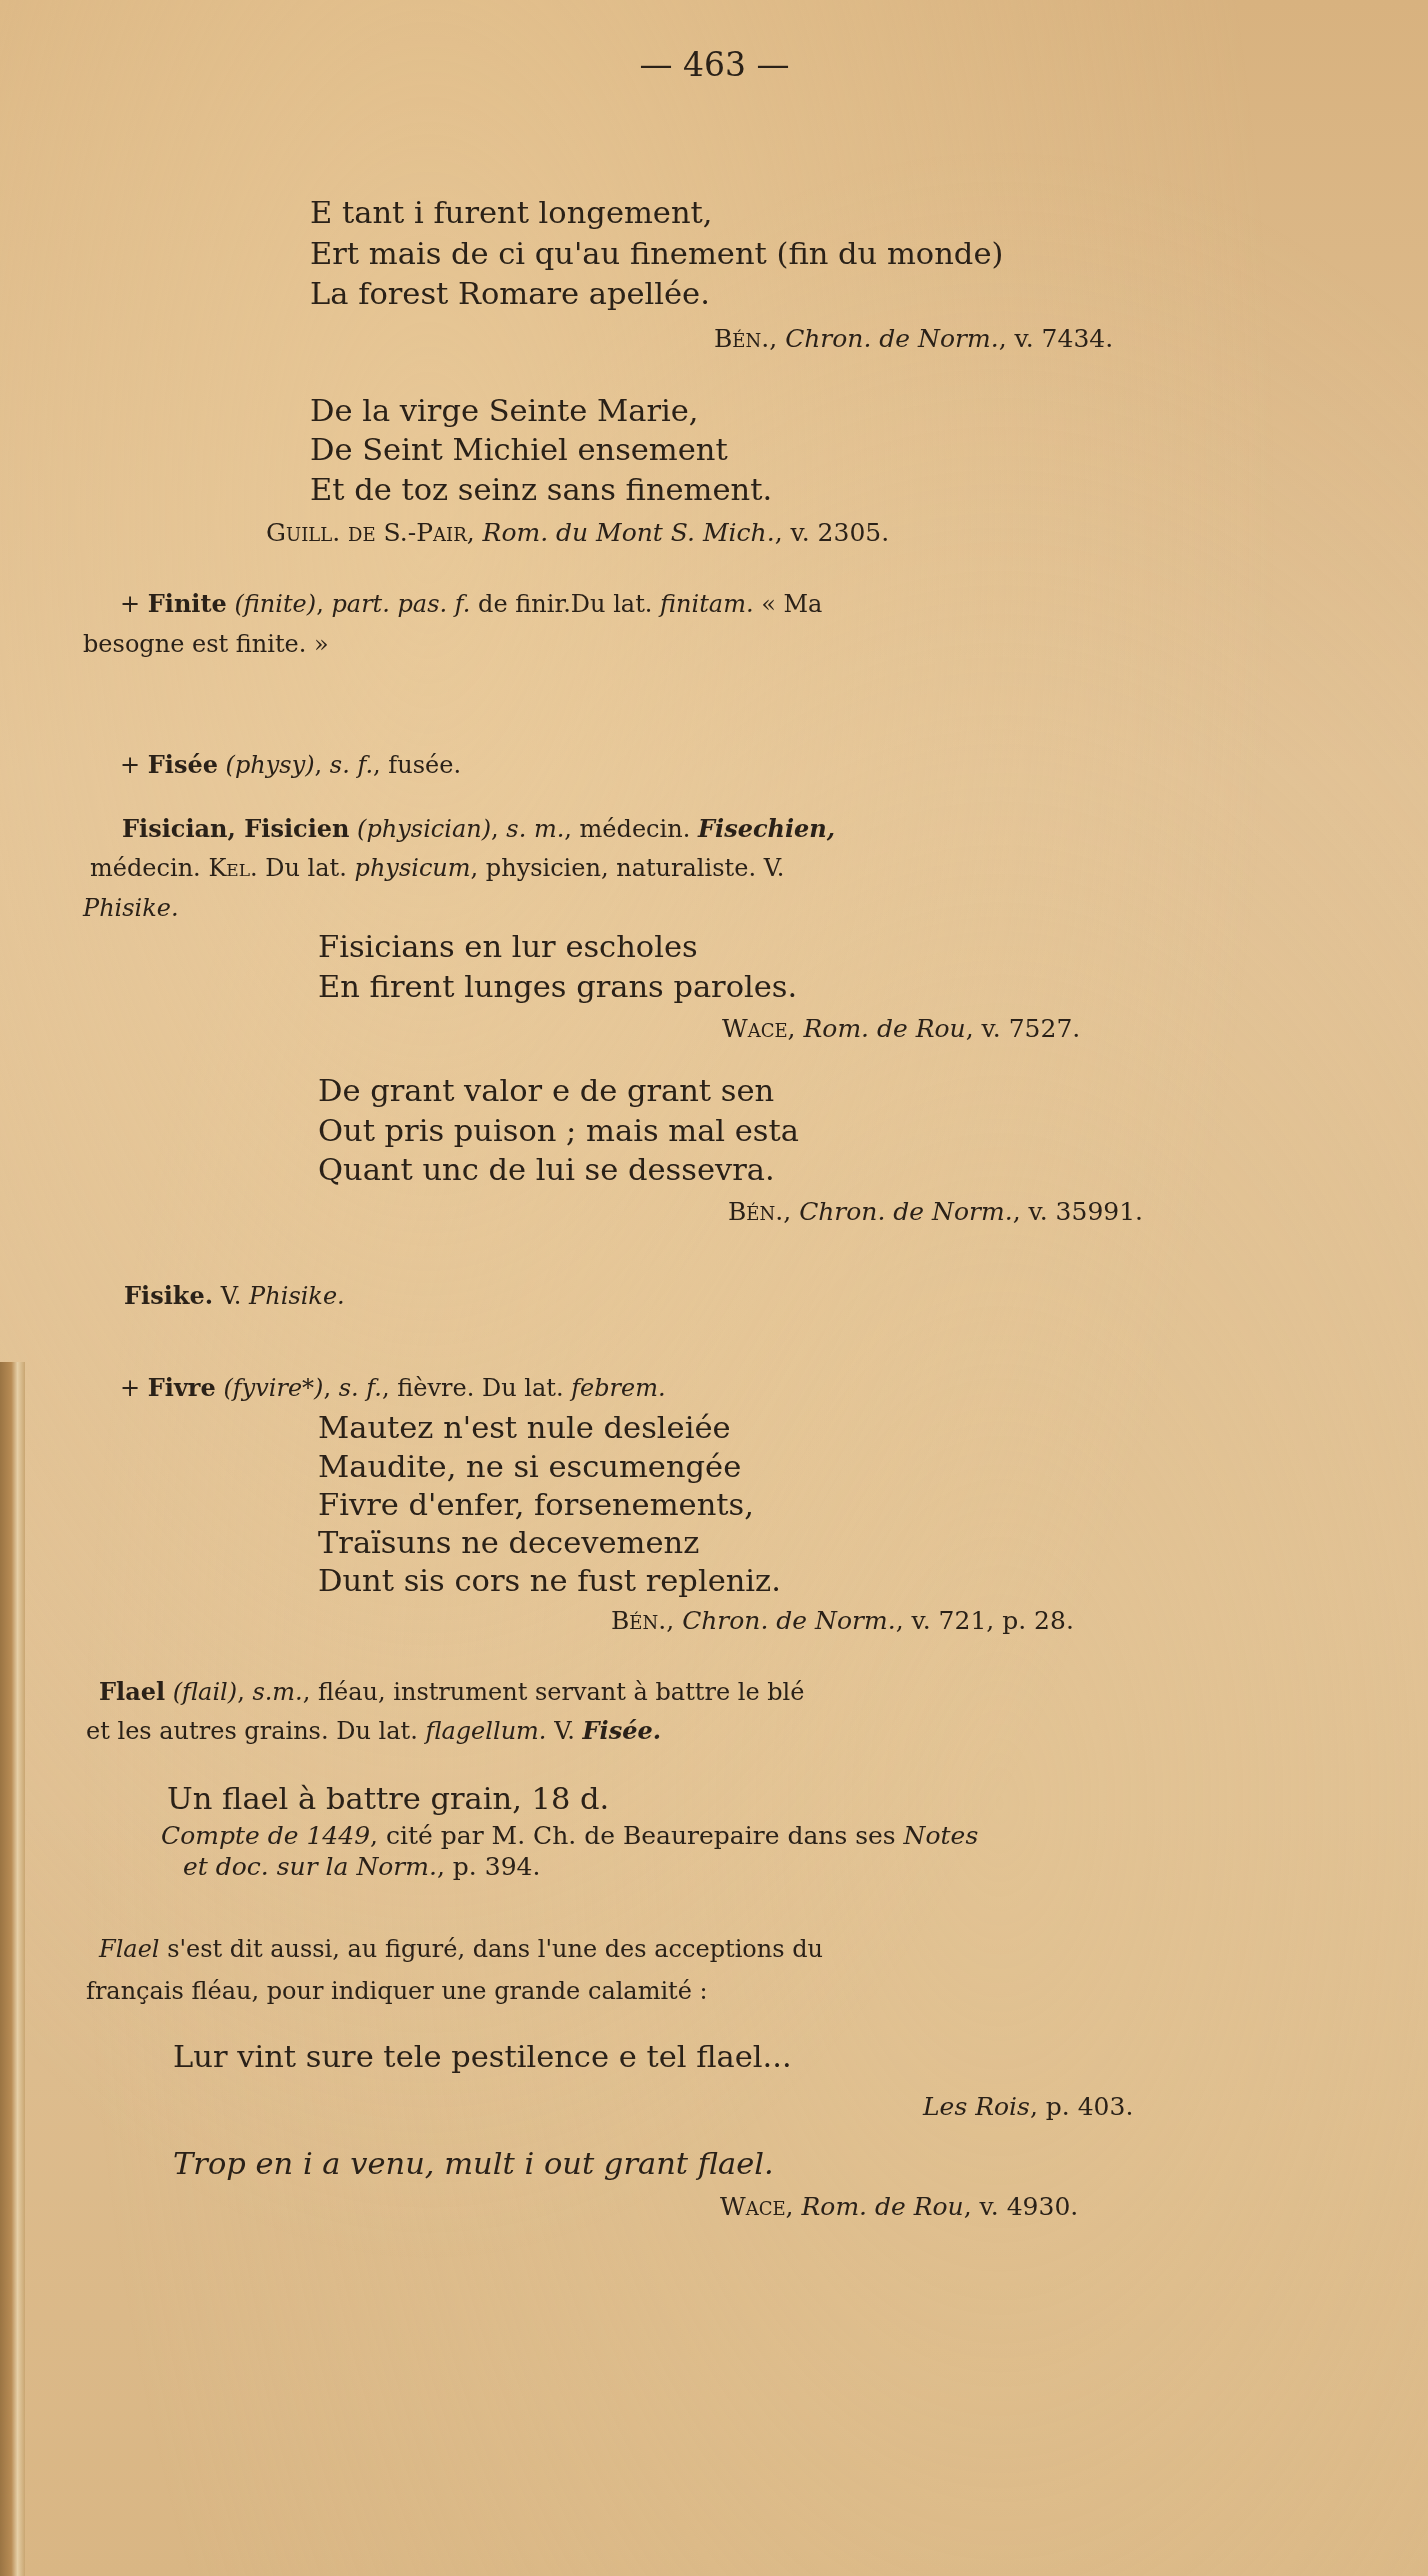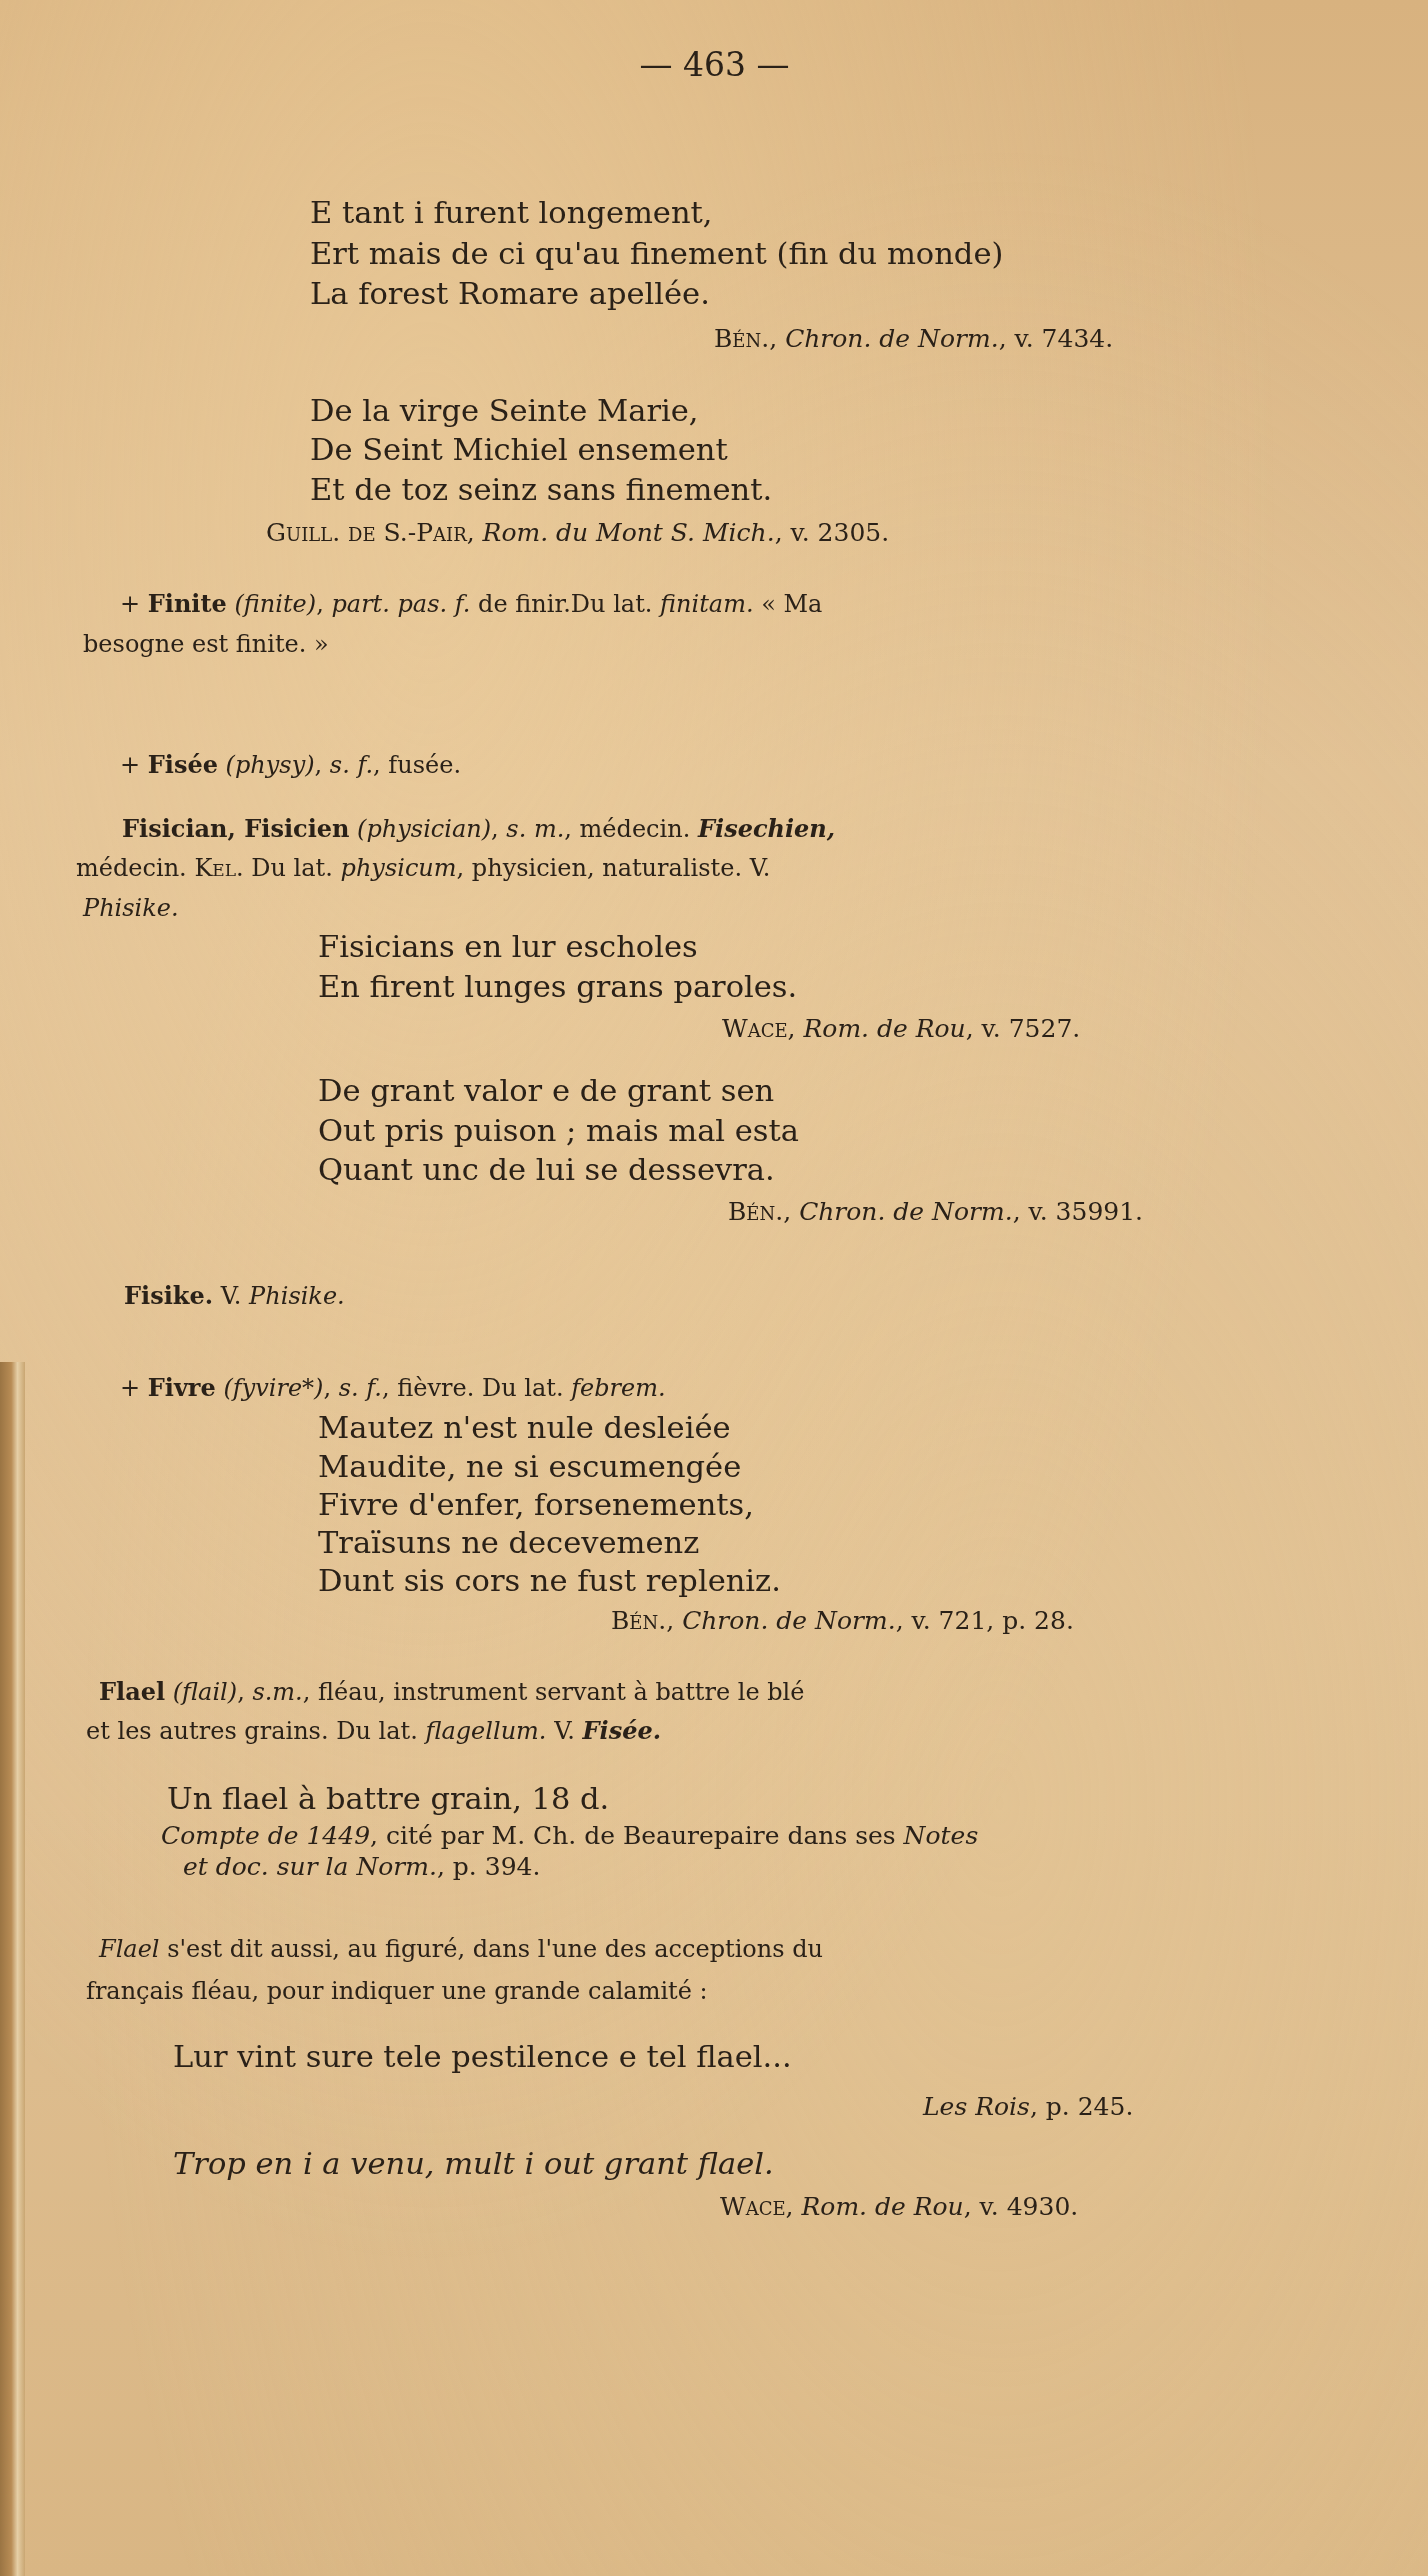--- a/index.html
+++ b/index.html
@@ -71,21 +71,21 @@
   <span class="i">s. f.</span><span>, fusée.</span>
 </div>
 
 <div>
   <div class="line" style="left:122px;top:811px;">
     <span class="b">Fisician, Fisicien</span>
     <span class="i">(physician)</span>,
     <span class="i">s. m.</span><span>, médecin.</span>
     <span class="i b">Fisechien,</span>
   </div>
-  <div class="line" style="left:76px;top:850px;">
+  <div class="line" style="left:90px;top:850px;">
     <span>médecin.</span>
     <span class="sc">Kel.</span>
     <span>Du lat.</span>
     <span class="i">physicum</span><span>, physicien, naturaliste. V.</span>
   </div>
   <div class="line i" style="left:83px;top:890px;">Phisike.</div>
 
   <div class="line v" style="left:318px;top:929px;">Fisicians en lur escholes</div>
   <div class="line v" style="left:318px;top:969px;">En firent lunges grans paroles.</div>
   <div class="line cite" style="left:722px;top:1014px;">
@@ -147,21 +147,21 @@
   </div>
 
   <div class="line" style="left:99px;top:1931px;">
     <span class="i">Flael</span>
     <span>s'est dit aussi, au figuré, dans l'une des acceptions du</span>
   </div>
   <div class="line" style="left:86px;top:1973px;">français fléau, pour indiquer une grande calamité :</div>
 
   <div class="line v" style="left:173px;top:2039px;">Lur vint sure tele pestilence e tel flael...</div>
   <div class="line cite" style="left:923px;top:2092px;">
-    <span class="i">Les Rois</span><span>, p. 245.</span>
+    <span class="i">Les Rois</span><span>, p. 403.</span>
   </div>
 
   <div class="line v" style="left:173px;top:2146px;font-style:italic;">Trop en i a venu, mult i out grant flael.</div>
   <div class="line cite" style="left:720px;top:2192px;">
     <span class="sc">Wace</span>, <span class="i">Rom. de Rou</span><span>, v. 4930.</span>
   </div>
 </div>
 
 
 </body></html>

